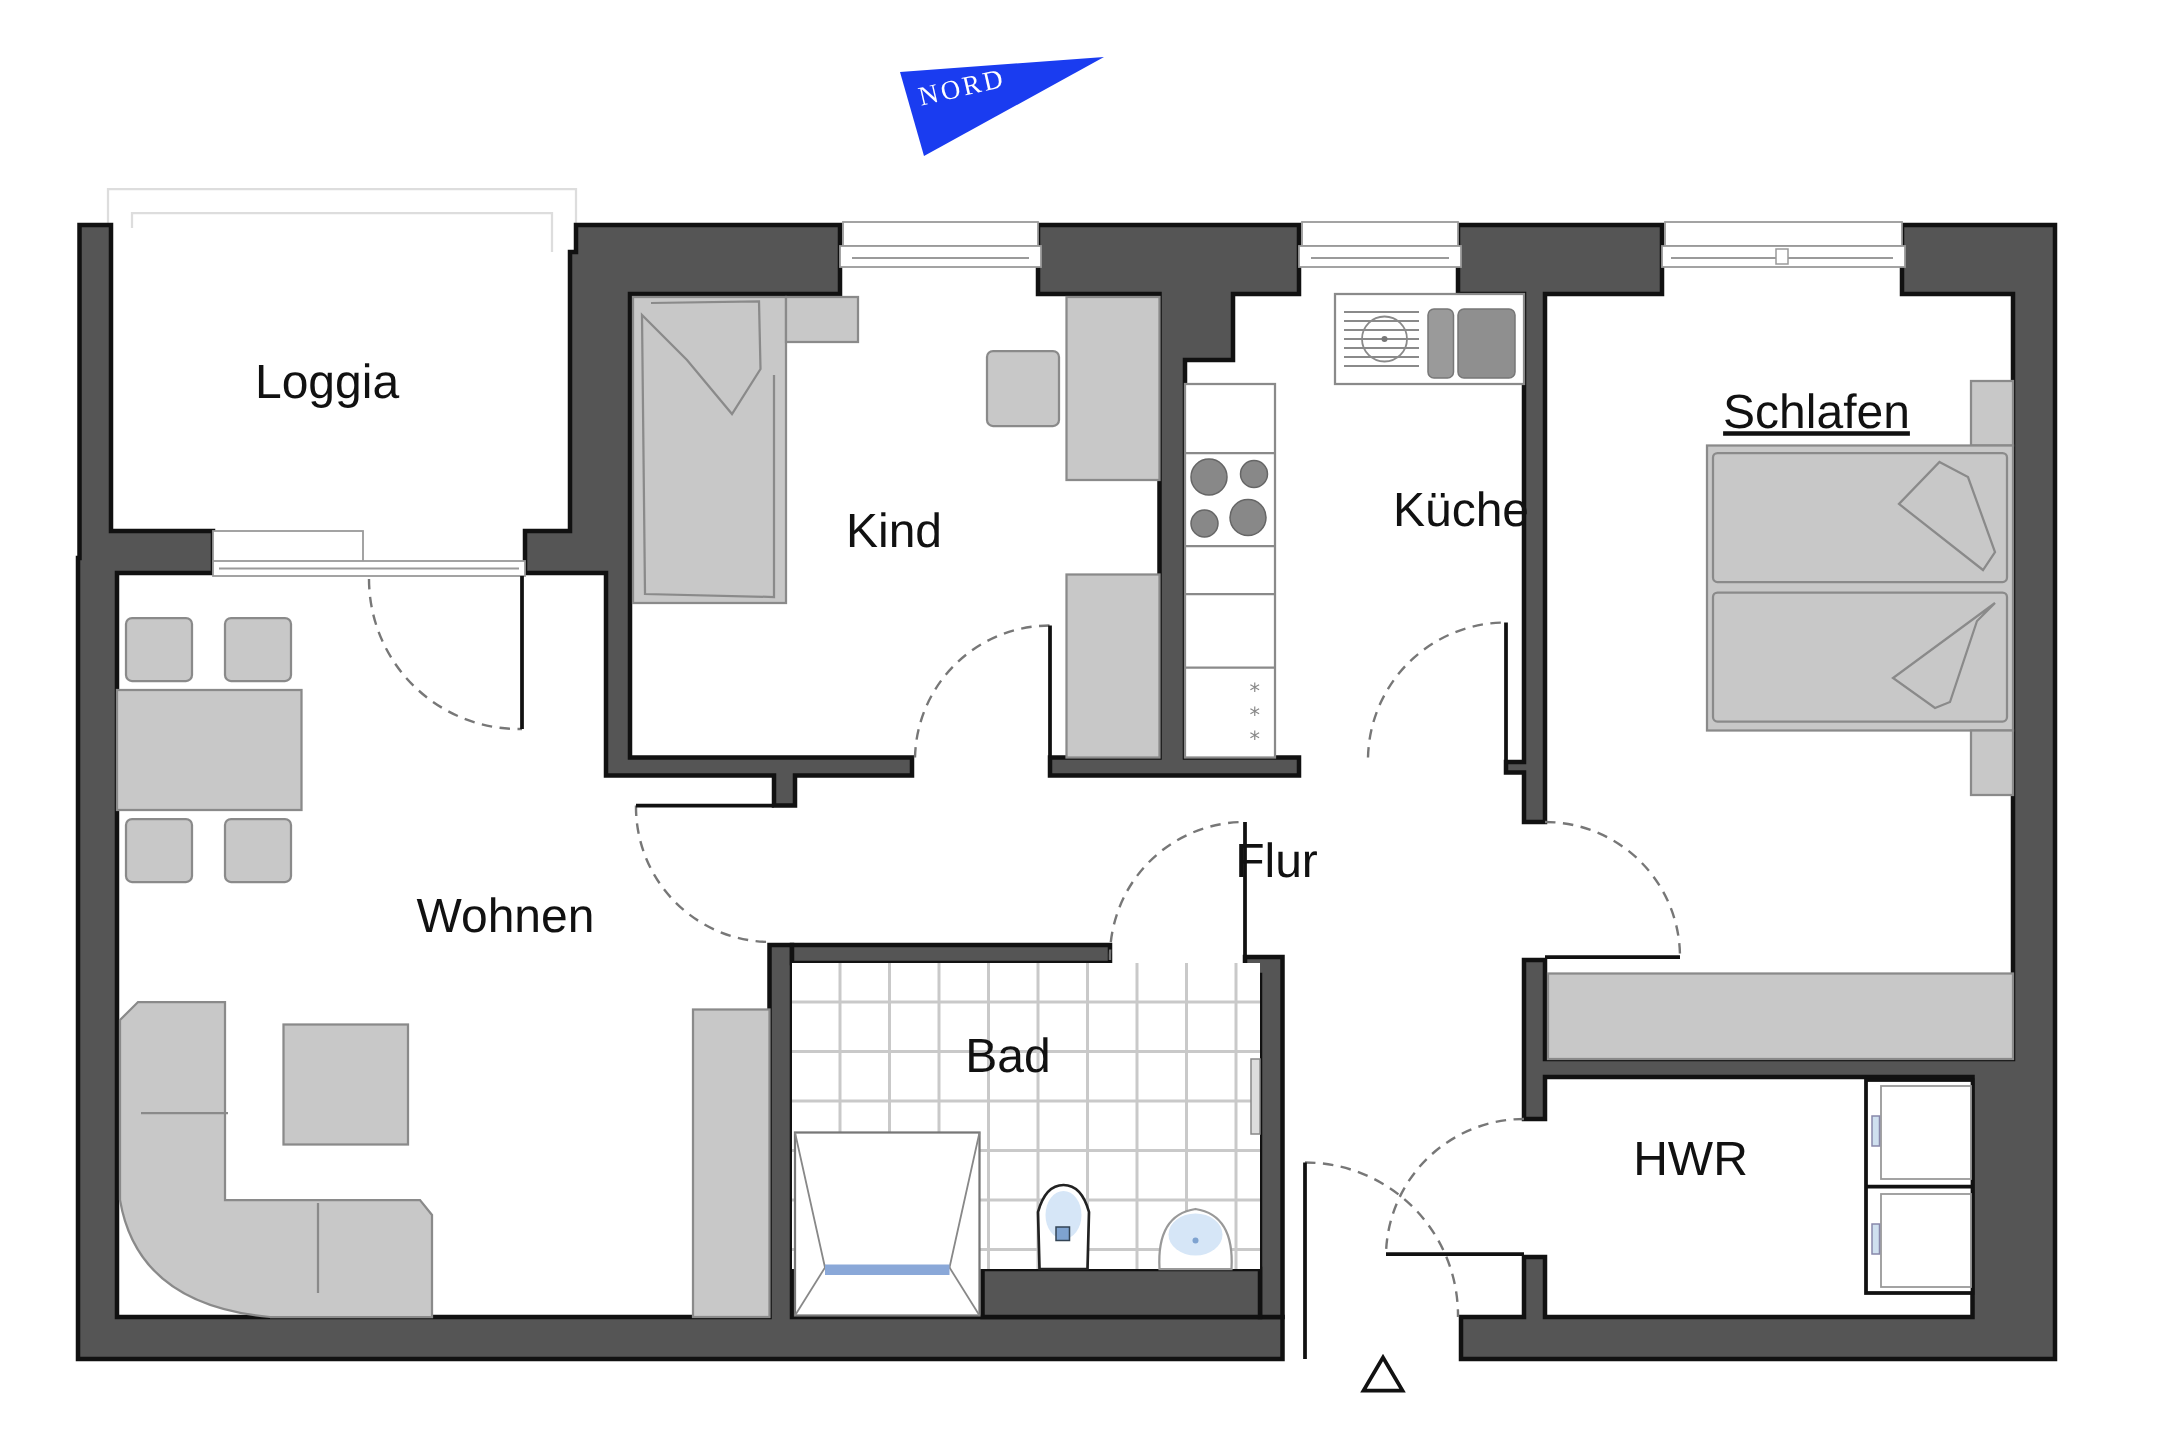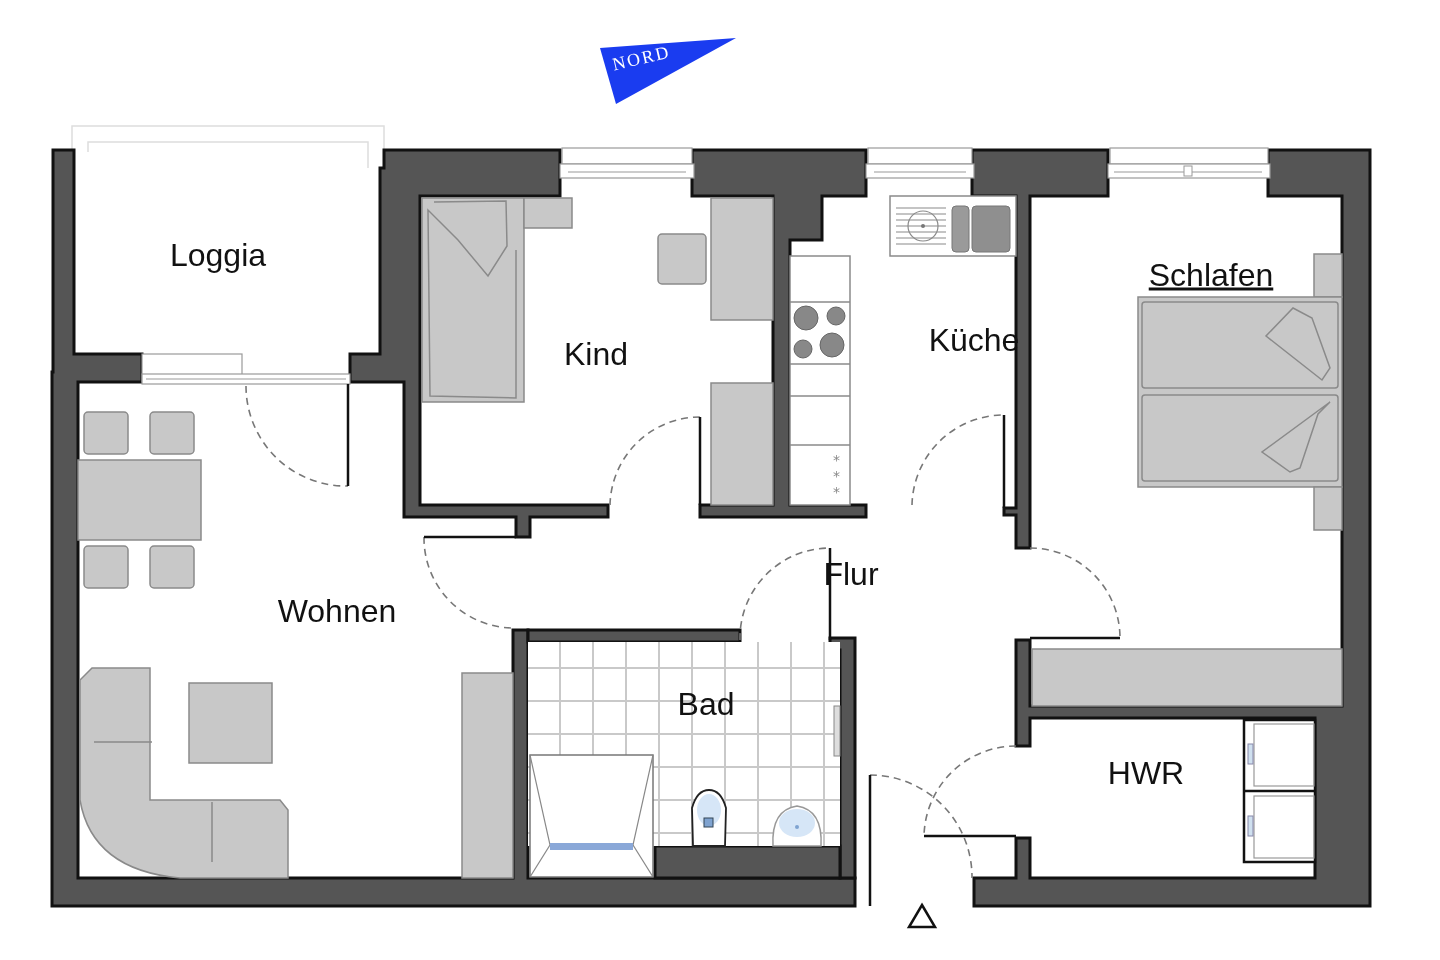--- a/index.html
+++ b/index.html
@@ -227,14 +227,14 @@
 <svg class="entrance" viewBox="0 0 32 28">
   <polygon points="16,3 29,25 3,25" fill="none" stroke="#111" stroke-width="2.5"></polygon>
 </svg>
 
 <div class="room-label" style="left:218px;top:255px;">Loggia</div>
 <div class="room-label" style="left:596px;top:354px;">Kind</div>
 <div class="room-label" style="left:974px;top:340px;">Küche</div>
 <div class="room-label" style="left:1211px;top:275px;text-decoration:underline;">Schlafen</div>
 <div class="room-label" style="left:337px;top:611px;">Wohnen</div>
 <div class="room-label" style="left:851px;top:574px;">Flur</div>
-<div class="room-label" style="left:706px;top:704px;">Bad</div>
-<div class="room-label" style="left:1127px;top:773px;margin-left:19px;">HWR</div>
+<div class="room-label" style="left:672px;top:704px;">Bad</div>
+<div class="room-label" style="left:1127px;top:773px;">HWR</div>
 
 </body></html>

